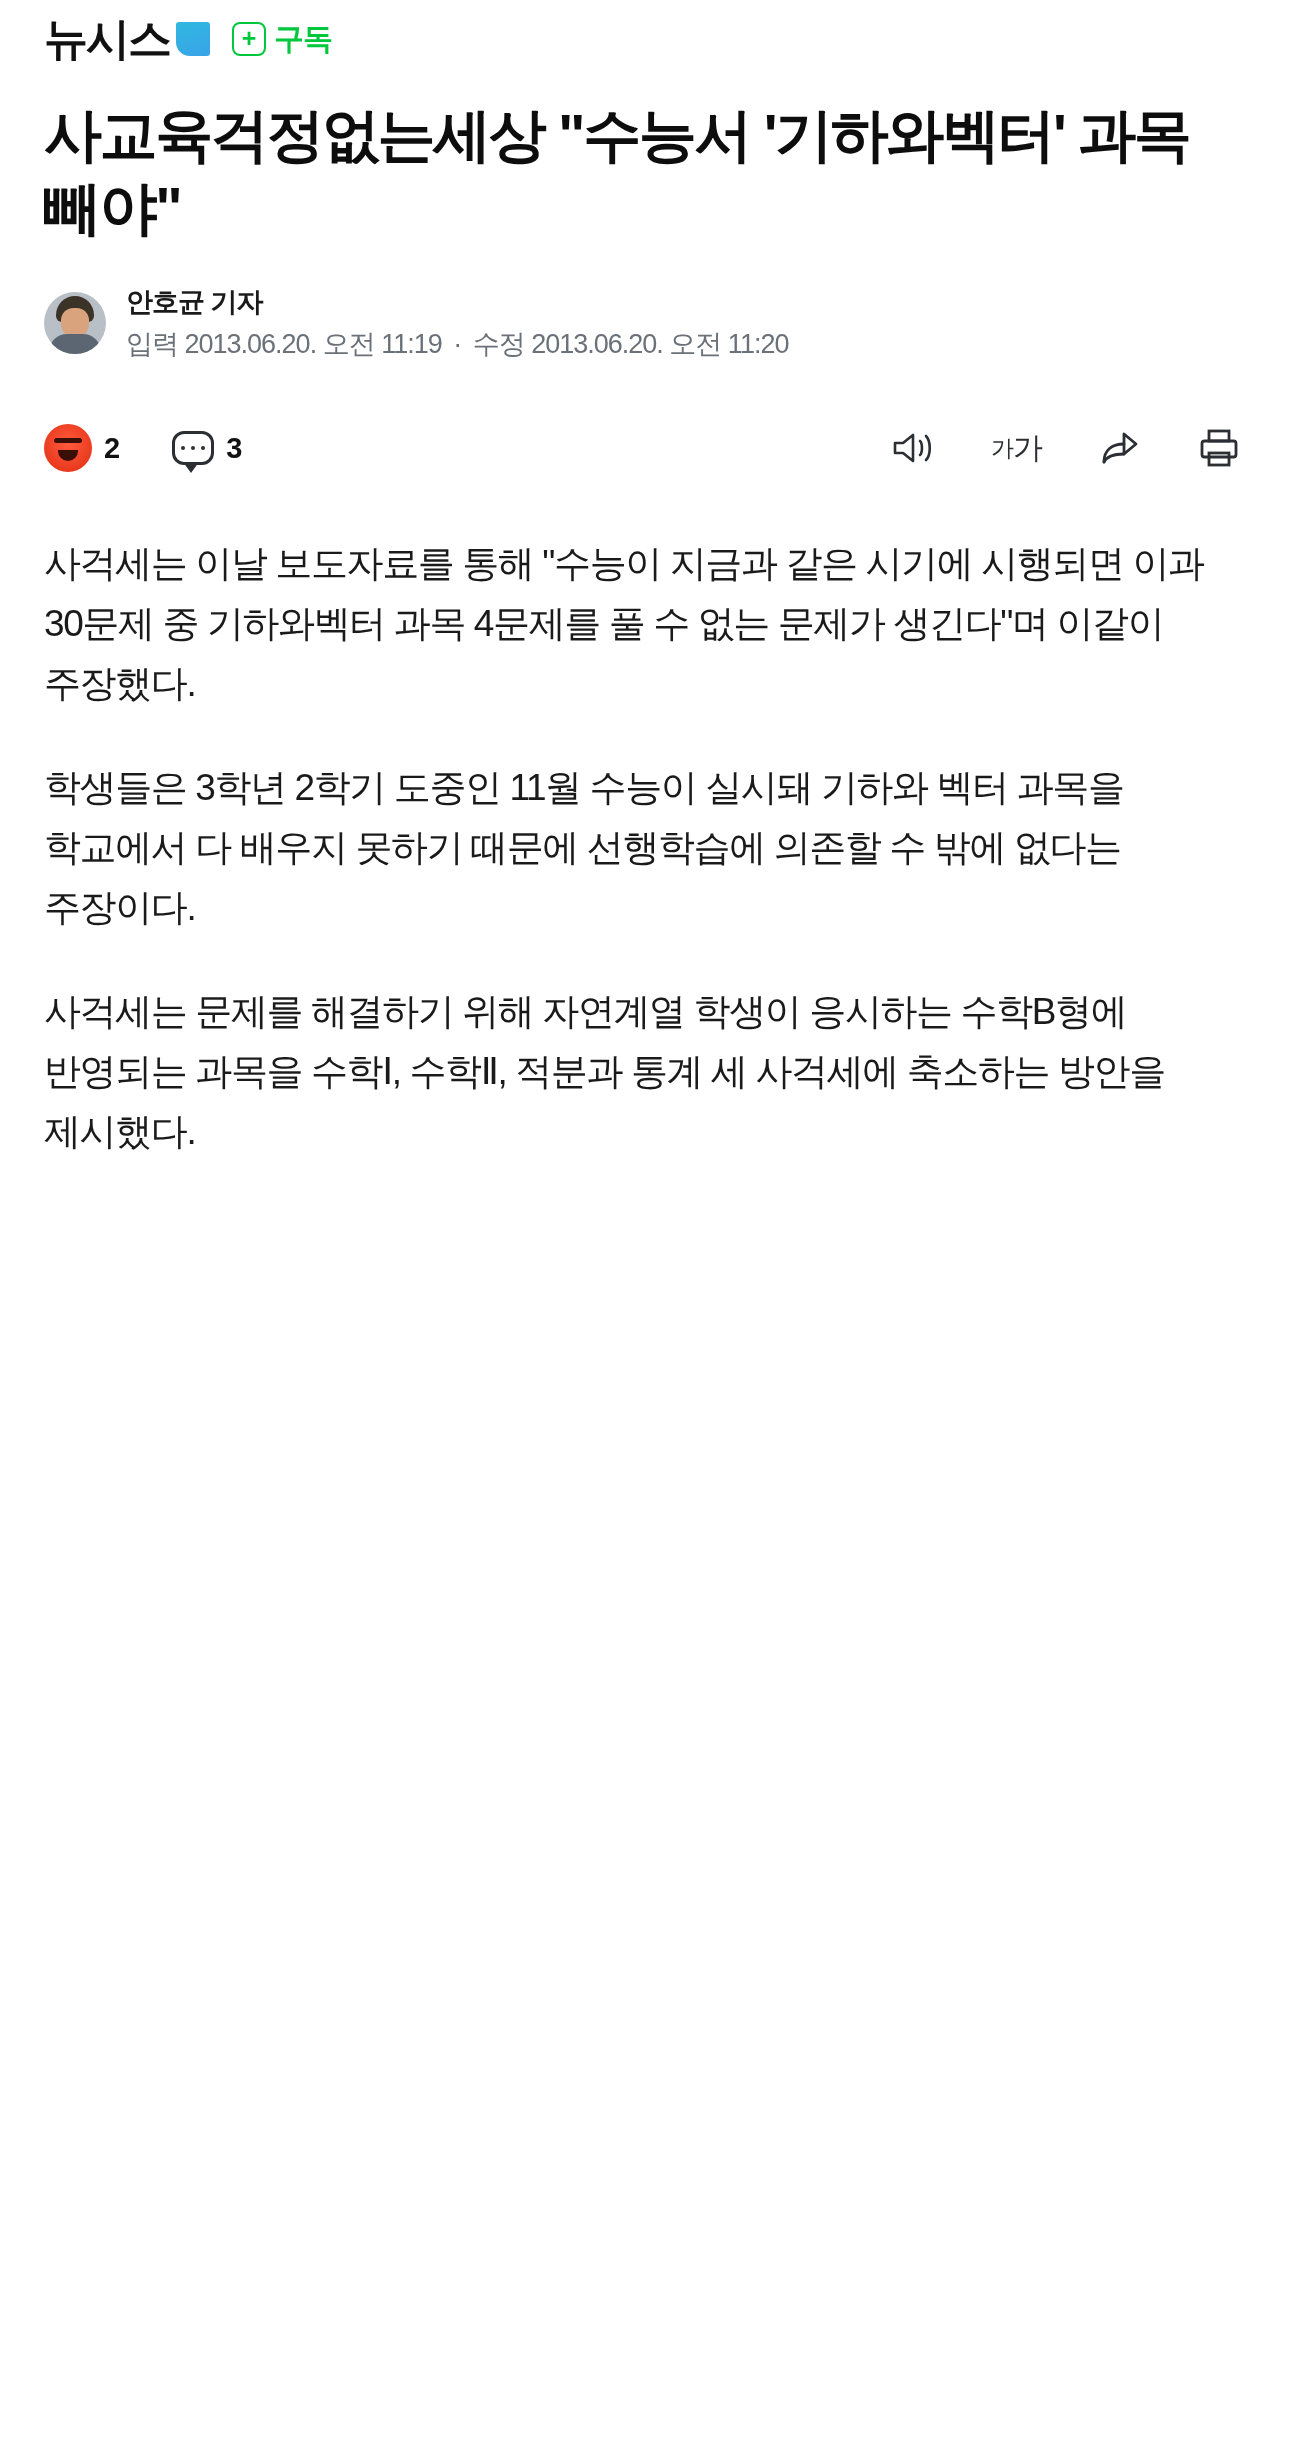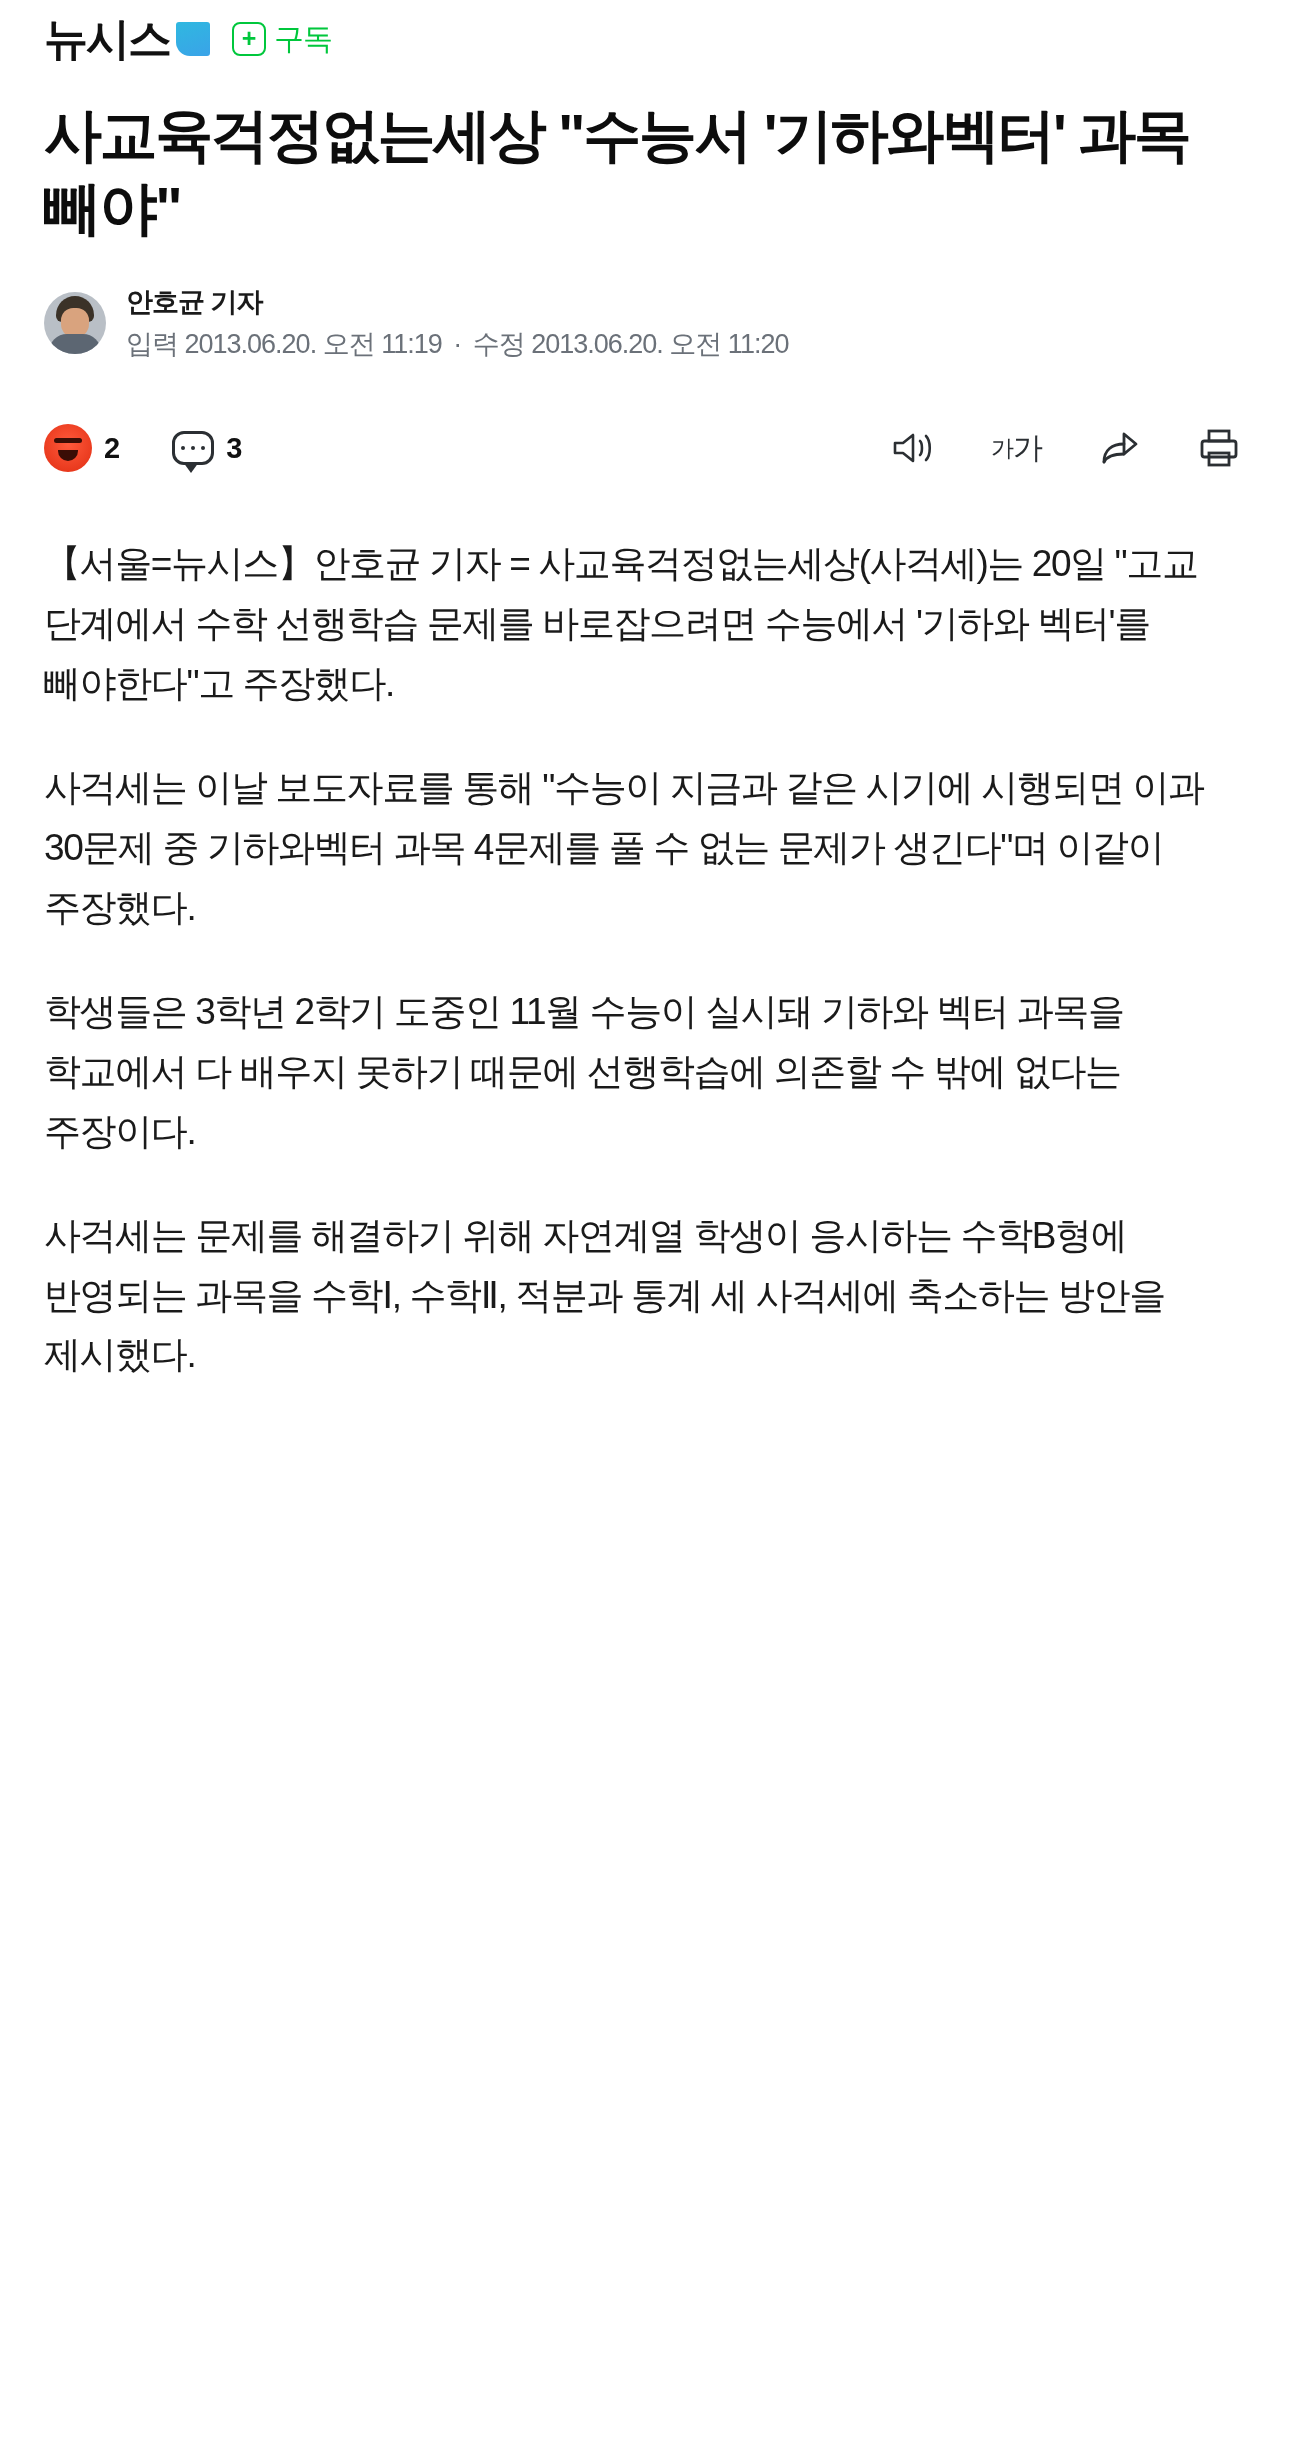--- a/index.html
+++ b/index.html
@@ -61,21 +61,21 @@
     border: 2.6px solid #00c73c;
     border-radius: 8px;
     color: #00c73c;
     font-size: 25px;
     line-height: 29px;
     text-align: center;
     font-weight: 600;
   }
   .subscribe-label {
     font-size: 30px;
-    font-weight: 400;
+    font-weight: 700;
     color: #00c73c;
     letter-spacing: -1px;
   }
 
   
   .article-title {
     font-size: 58px;
     line-height: 1.26;
     font-weight: 800;
     letter-spacing: -2.4px;
@@ -319,19 +319,18 @@
         <svg width="42" height="42" viewBox="0 0 42 42" fill="none" aria-hidden="true">
           <rect x="11" y="4" width="20" height="10" stroke="#2b2f33" stroke-width="2.8"></rect>
           <rect x="4" y="14" width="34" height="16" rx="2.5" stroke="#2b2f33" stroke-width="2.8"></rect>
           <rect x="11" y="26" width="20" height="12" stroke="#2b2f33" stroke-width="2.8"></rect>
         </svg>
       </span>
     </div>
   </div>
 
   <div class="article-body">
-    <p>【서울=뉴시스】안호균 기자 = 사교육걱정없는세상(사걱세)는 20일 "고교 단계에서 수학 선행학습 문제를 바로잡으려면 수능에서 '기하와 벡터'를 빼야한다"고 주장했다.</p>
     <p>사걱세는 이날 보도자료를 통해 "수능이 지금과 같은 시기에 시행되면 이과 30문제 중 기하와벡터 과목 4문제를 풀 수 없는 문제가 생긴다"며 이같이 주장했다.</p>
     <p>학생들은 3학년 2학기 도중인 11월 수능이 실시돼 기하와 벡터 과목을 학교에서 다 배우지 못하기 때문에 선행학습에 의존할 수 밖에 없다는 주장이다.</p>
     <p>사걱세는 문제를 해결하기 위해 자연계열 학생이 응시하는 수학B형에 반영되는 과목을 수학Ⅰ, 수학Ⅱ, 적분과 통계 세 사걱세에 축소하는 방안을 제시했다.</p>
   </div>
 
 </div>
 
 </body></html>

